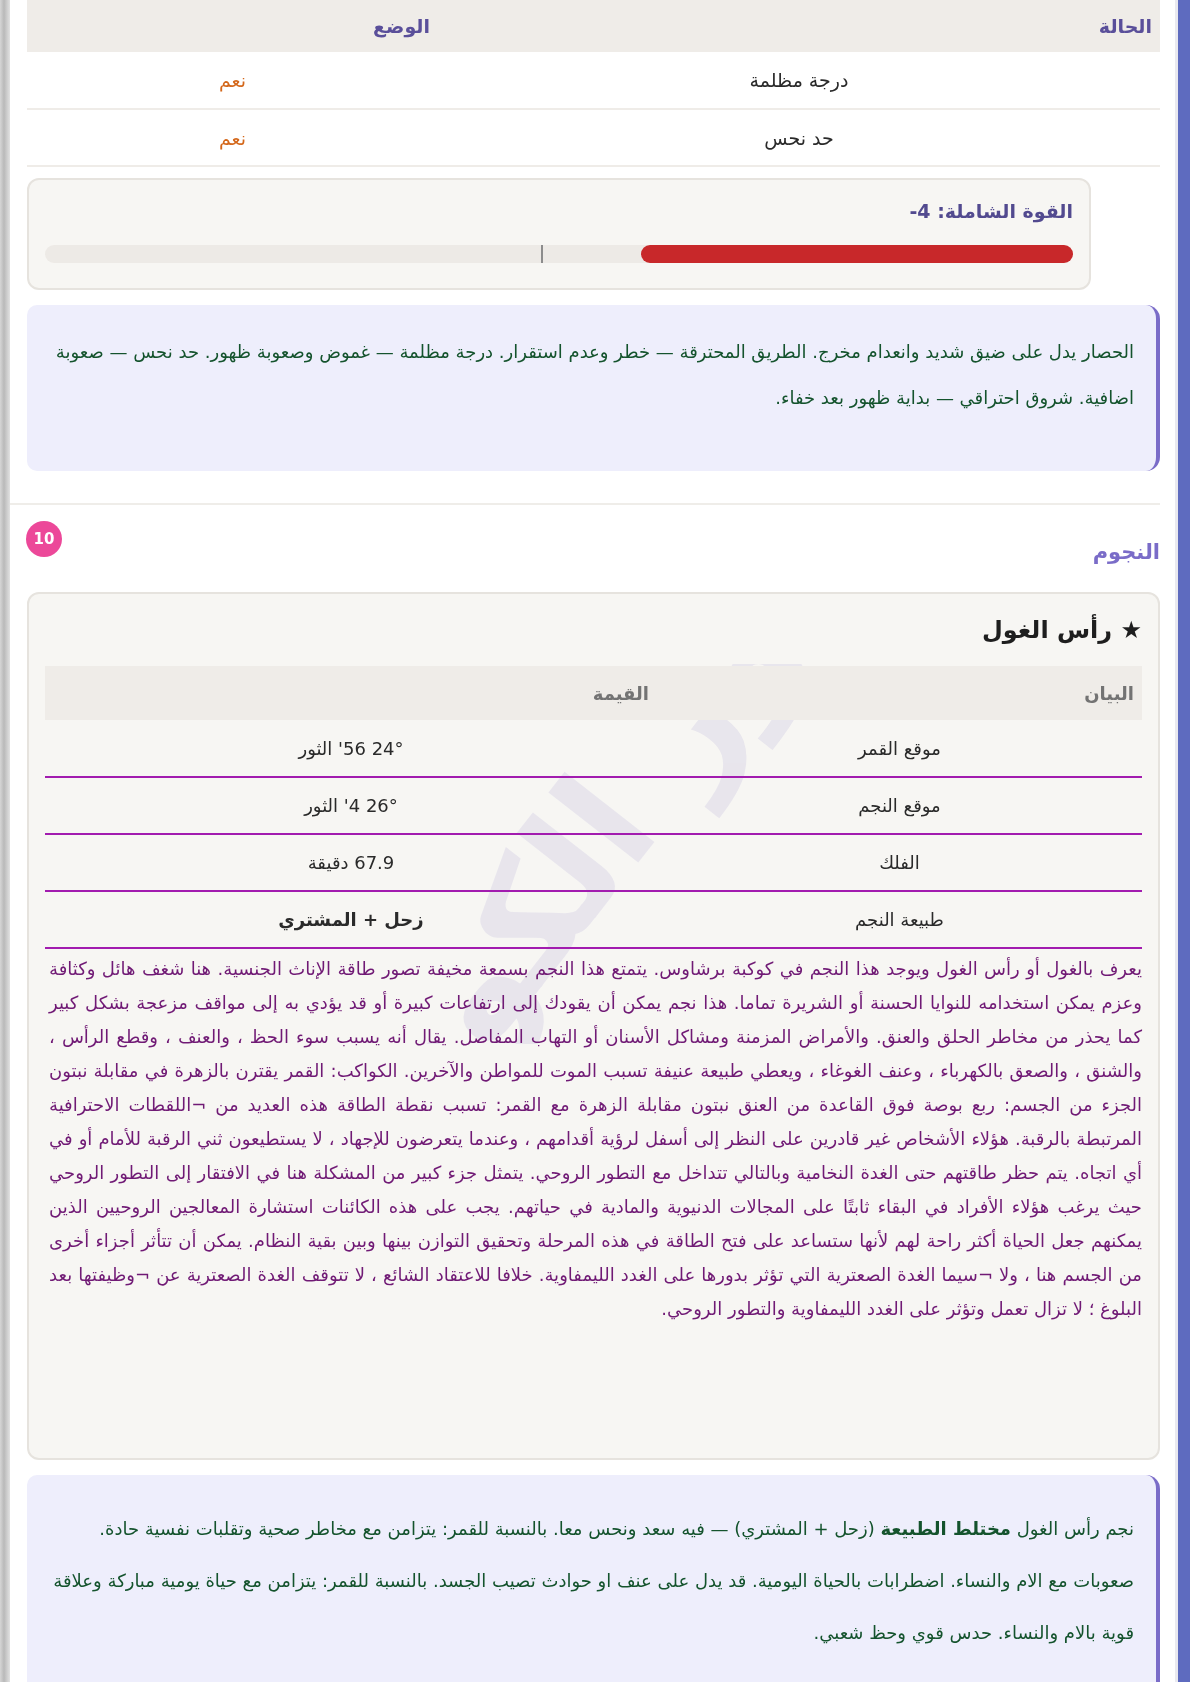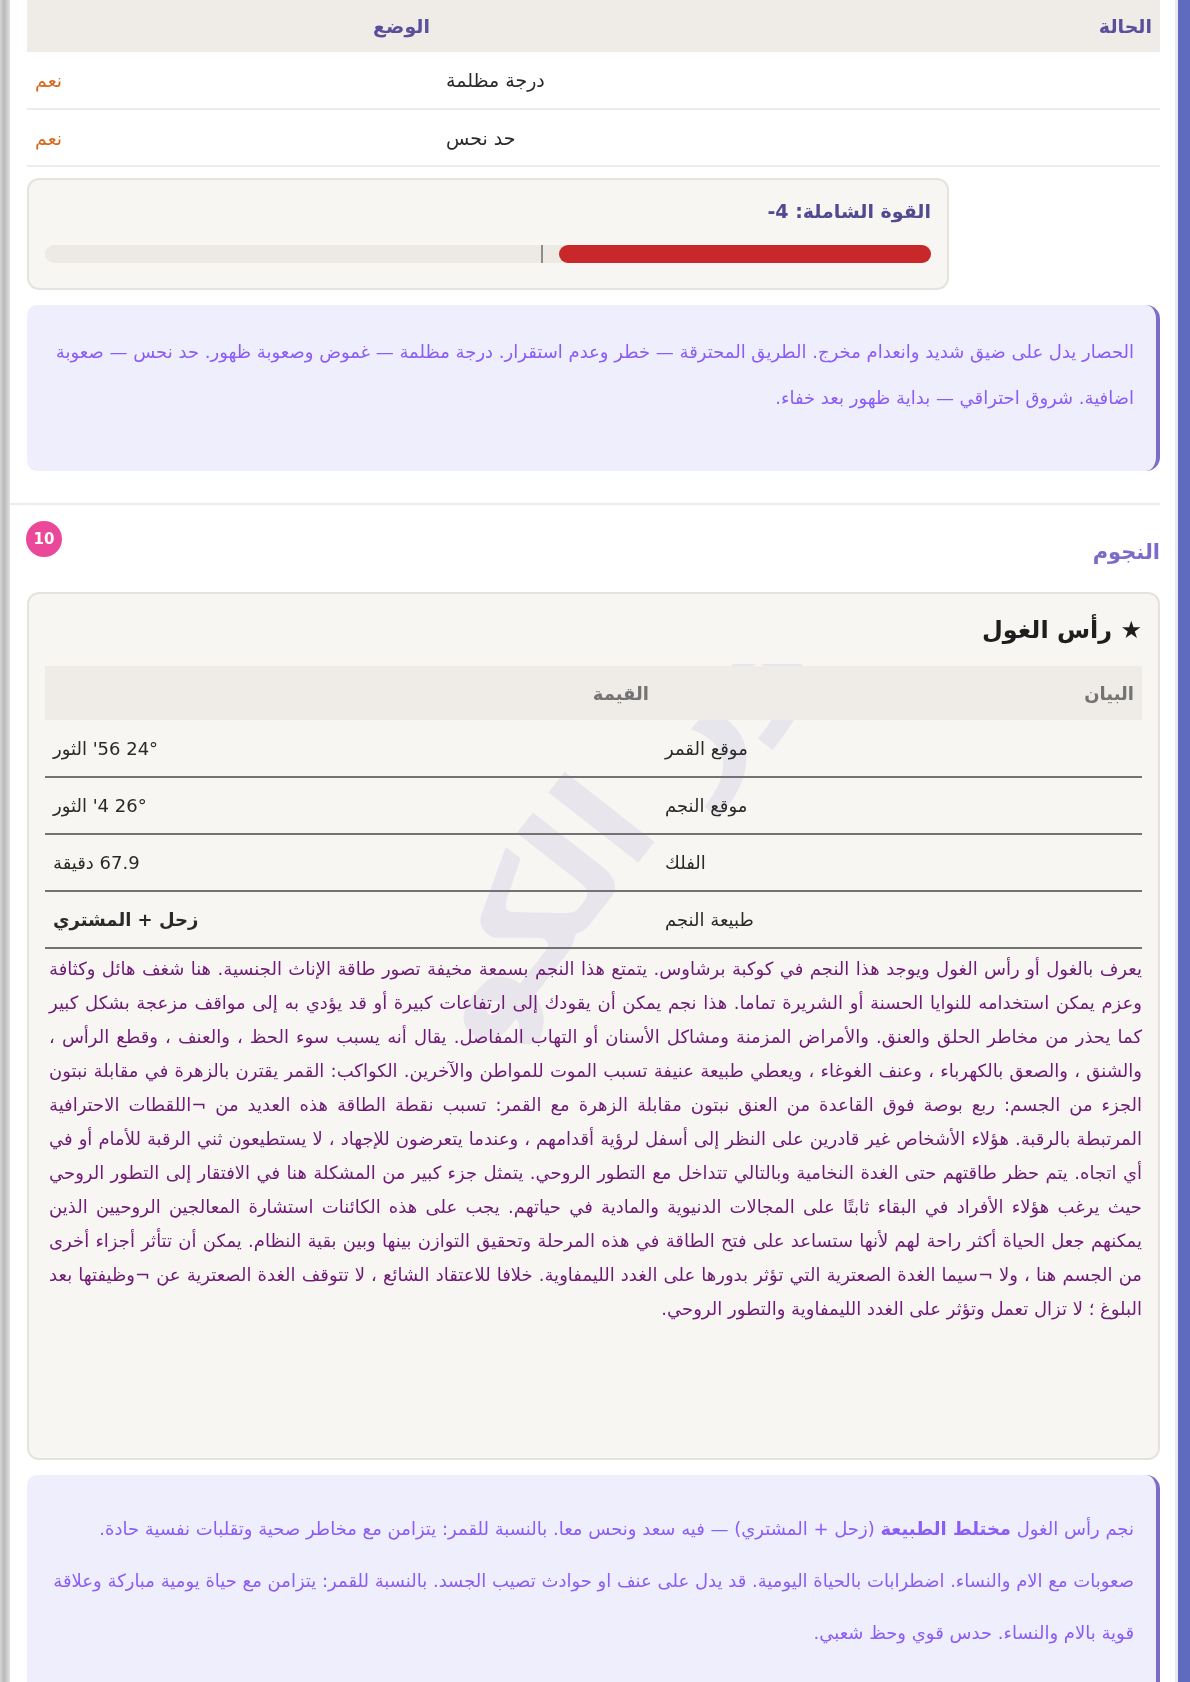--- a/index.html
+++ b/index.html
@@ -29,29 +29,29 @@
     position: absolute; left: 27px; width: 1133px; top: 0;
   }
 
   
   .status-table { width: 100%; border-collapse: collapse; font-size: 19px; }
   .status-table th {
     background: #efece8; color: #5a4f9a; font-weight: 600;
     height: 52px; text-align: right; padding: 12px 8px;
   }
   .status-table td {
-    height: 57px; text-align: left; padding: 0 8px;
+    height: 57px; text-align: center; padding: 0 8px;
     border-bottom: 2px solid #efece8;
   }
   .status-table .col1 { width: 722px; }
   .yes { color: #d4671a; font-weight: 500; }
 
   
   .strength-card {
-    position: absolute; top: 178px; left: 0; width: 922px; height: 112px;
+    position: absolute; top: 178px; left: 0; width: 1064px; height: 112px;
     background: #f7f6f3; border: 2px solid #e6e3de; border-radius: 12px;
   }
   .strength-title {
     position: absolute; right: 16px; top: 20px;
     font-size: 19px; font-weight: 700; color: #524a8f;
   }
   .strength-track {
     position: absolute; left: 16px; right: 16px; top: 65px; height: 18px;
     background: #edeae6; border-radius: 9px;
   }
@@ -66,21 +66,21 @@
   
   .explain {
     position: absolute; left: 0; width: 1133px;
     background: #eeeefc; border-radius: 10px 14px 14px 10px;
     border-right: 4px solid #7a6cc8;
     padding: 24px 22px 20px 22px;
   }
   .explain h3 {
     font-size: 18px; font-weight: 700; color: #4a4578; margin-bottom: 14px;
   }
-  .explain p { font-size: 18px; line-height: 47px; color: #8b5cf6; text-align: right; }
+  .explain p { font-size: 18px; line-height: 47px; color: #14532d; text-align: right; }
   .explain p b { font-weight: 700; }
 
   .divider {
     position: absolute; left: -17px; width: 1150px; top: 503px; height: 2px;
     background: #efede9;
   }
   .badge {
     position: absolute; left: -1px; top: 521px; width: 36px; height: 36px;
     border-radius: 50%; background: #ec4899; color: #fff;
     font-size: 15px; font-weight: 700; text-align: center; line-height: 36px;
@@ -103,22 +103,22 @@
   }
   .star-table {
     position: absolute; left: 16px; right: 16px; top: 72px;
     width: 1097px; border-collapse: collapse; font-size: 18px;
   }
   .star-table th {
     background: #efece8; color: #737373; font-weight: 600;
     height: 54px; text-align: right; padding: 0 8px;
   }
   .star-table td {
-    height: 57px; text-align: left; padding: 0 8px;
-    border-bottom: 2px solid #737373;
+    height: 57px; text-align: center; padding: 0 8px;
+    border-bottom: 2px solid #a21caf;
   }
   .star-table .c1 { width: 485px; }
   .star-table td.bold { font-weight: 700; }
   .star-desc {
     position: absolute; left: 20px; right: 16px; top: 358px;
     font-size: 18px; line-height: 34px; text-align: justify; color: #701a75;
   }
   .watermark {
     position: absolute; left: 330px; top: 70px; width: 480px; height: 380px;
     pointer-events: none; opacity: 0.22;

